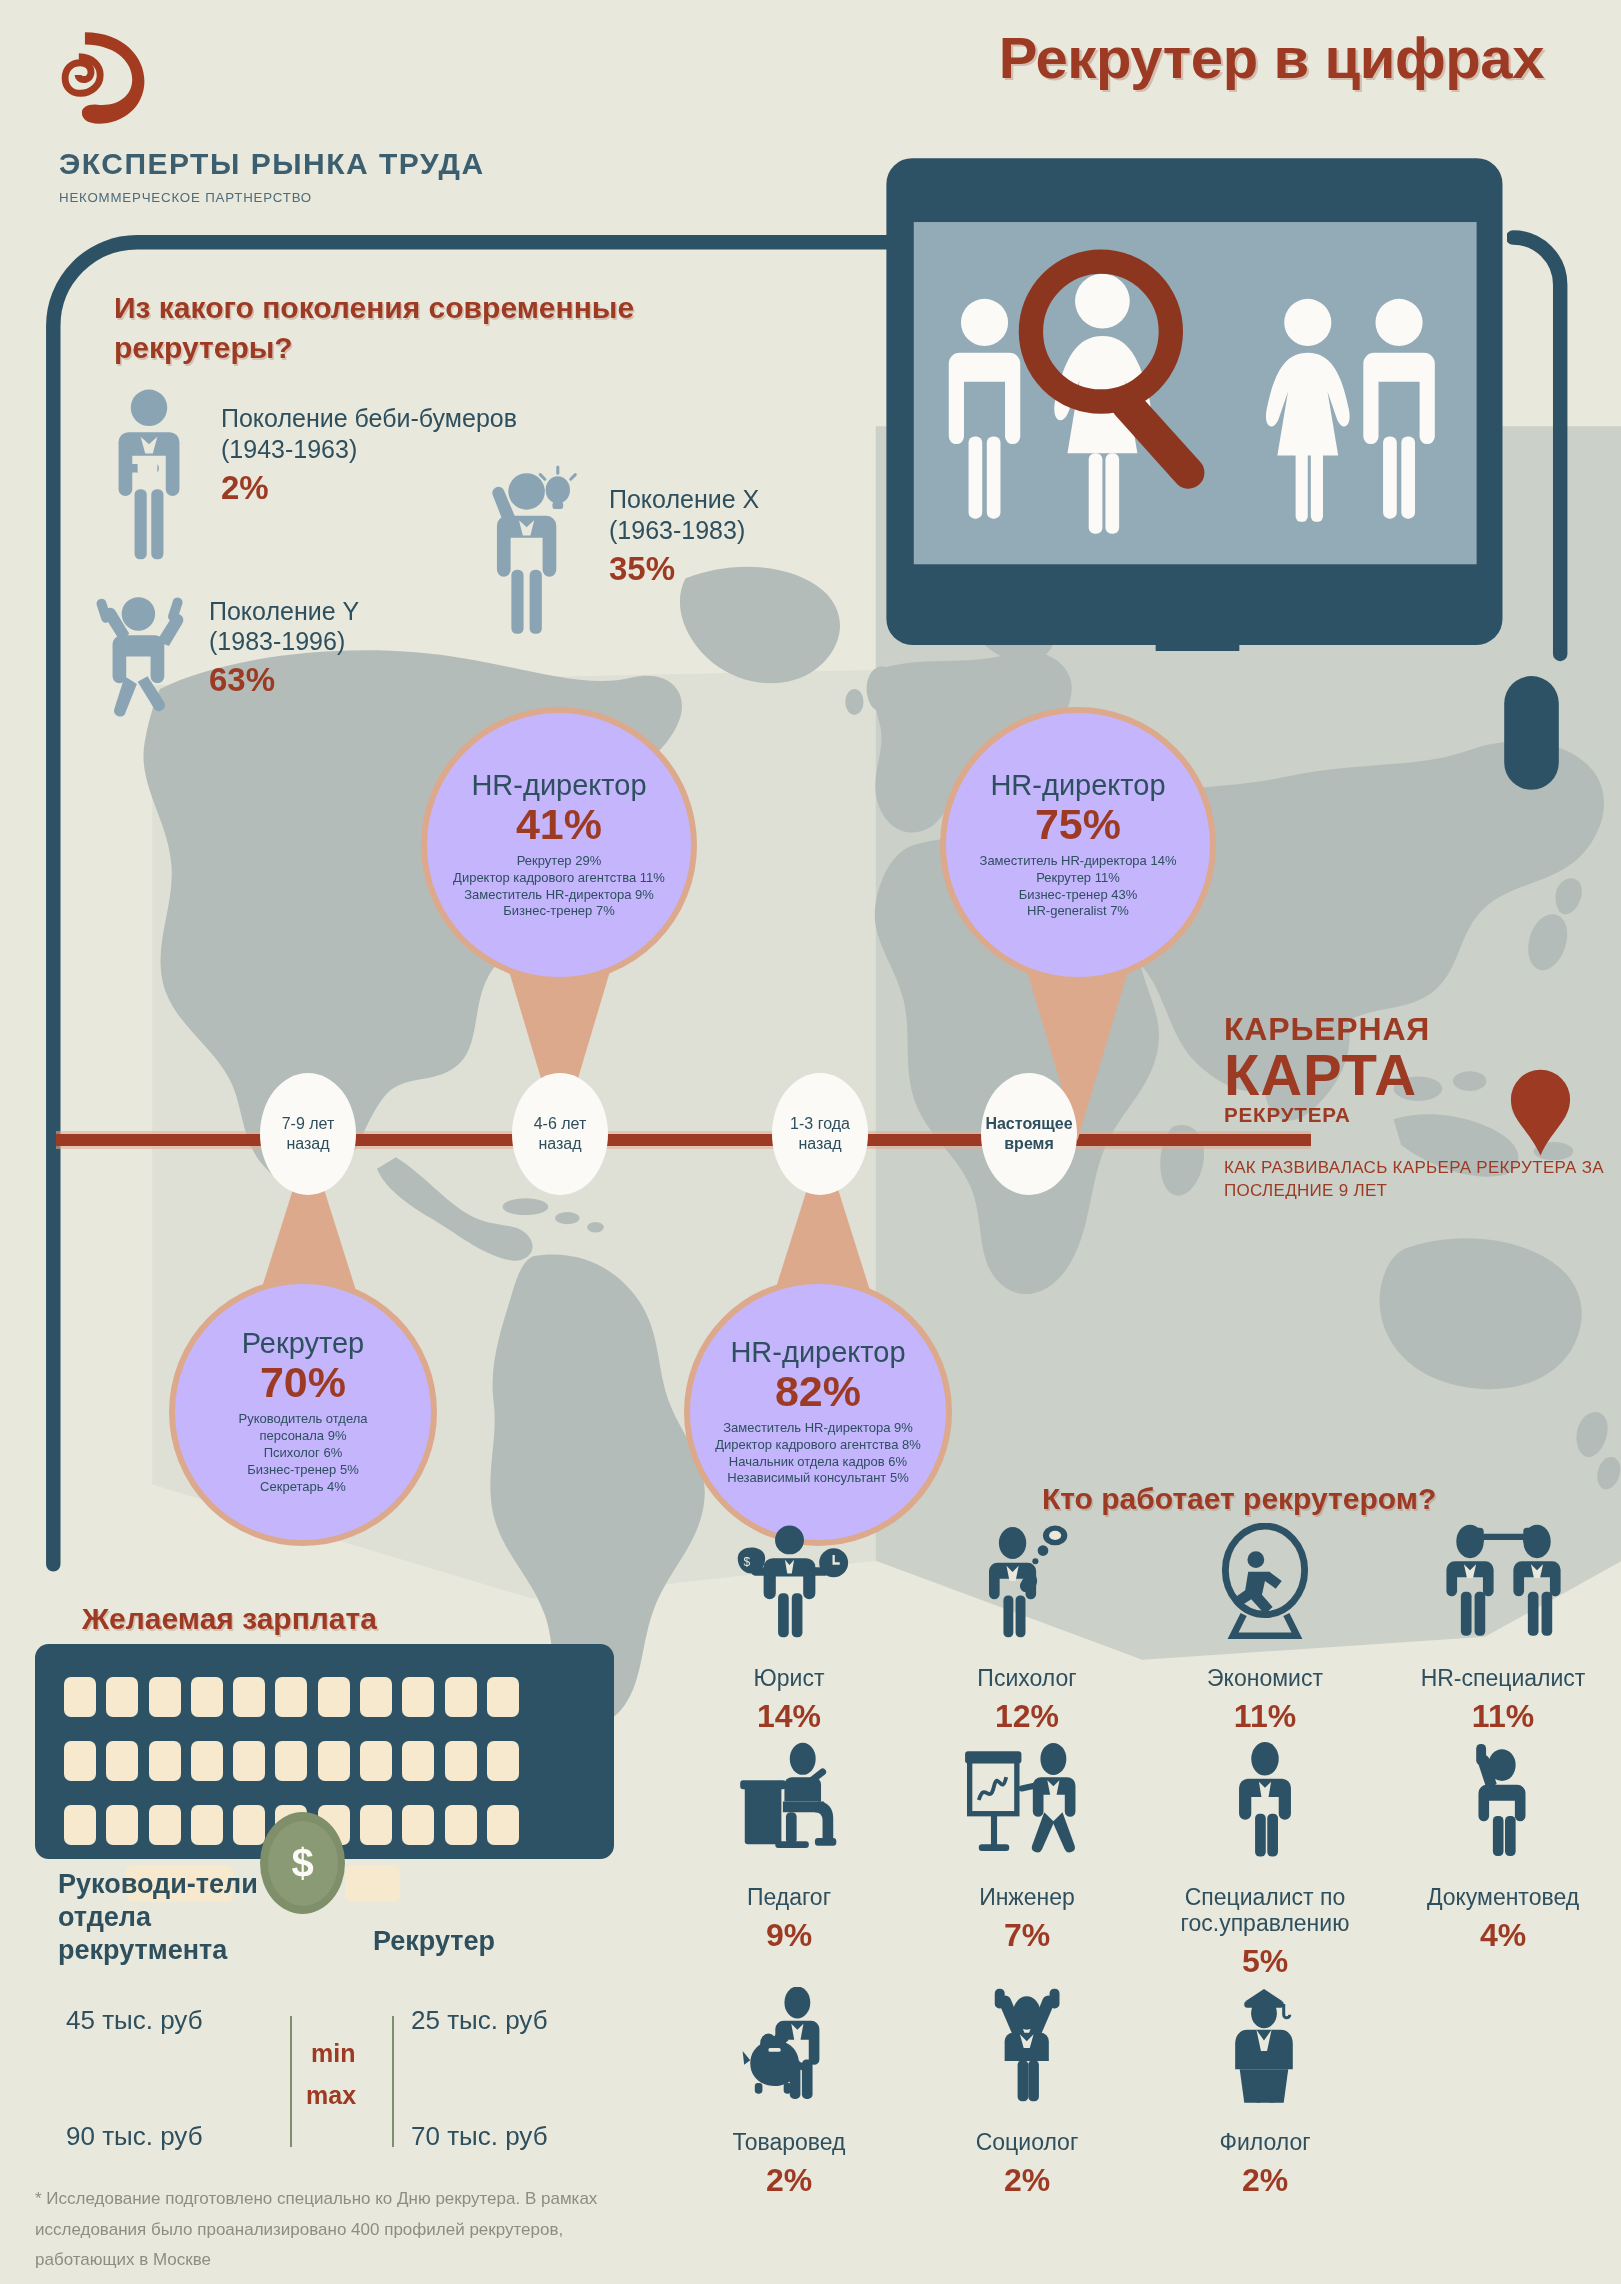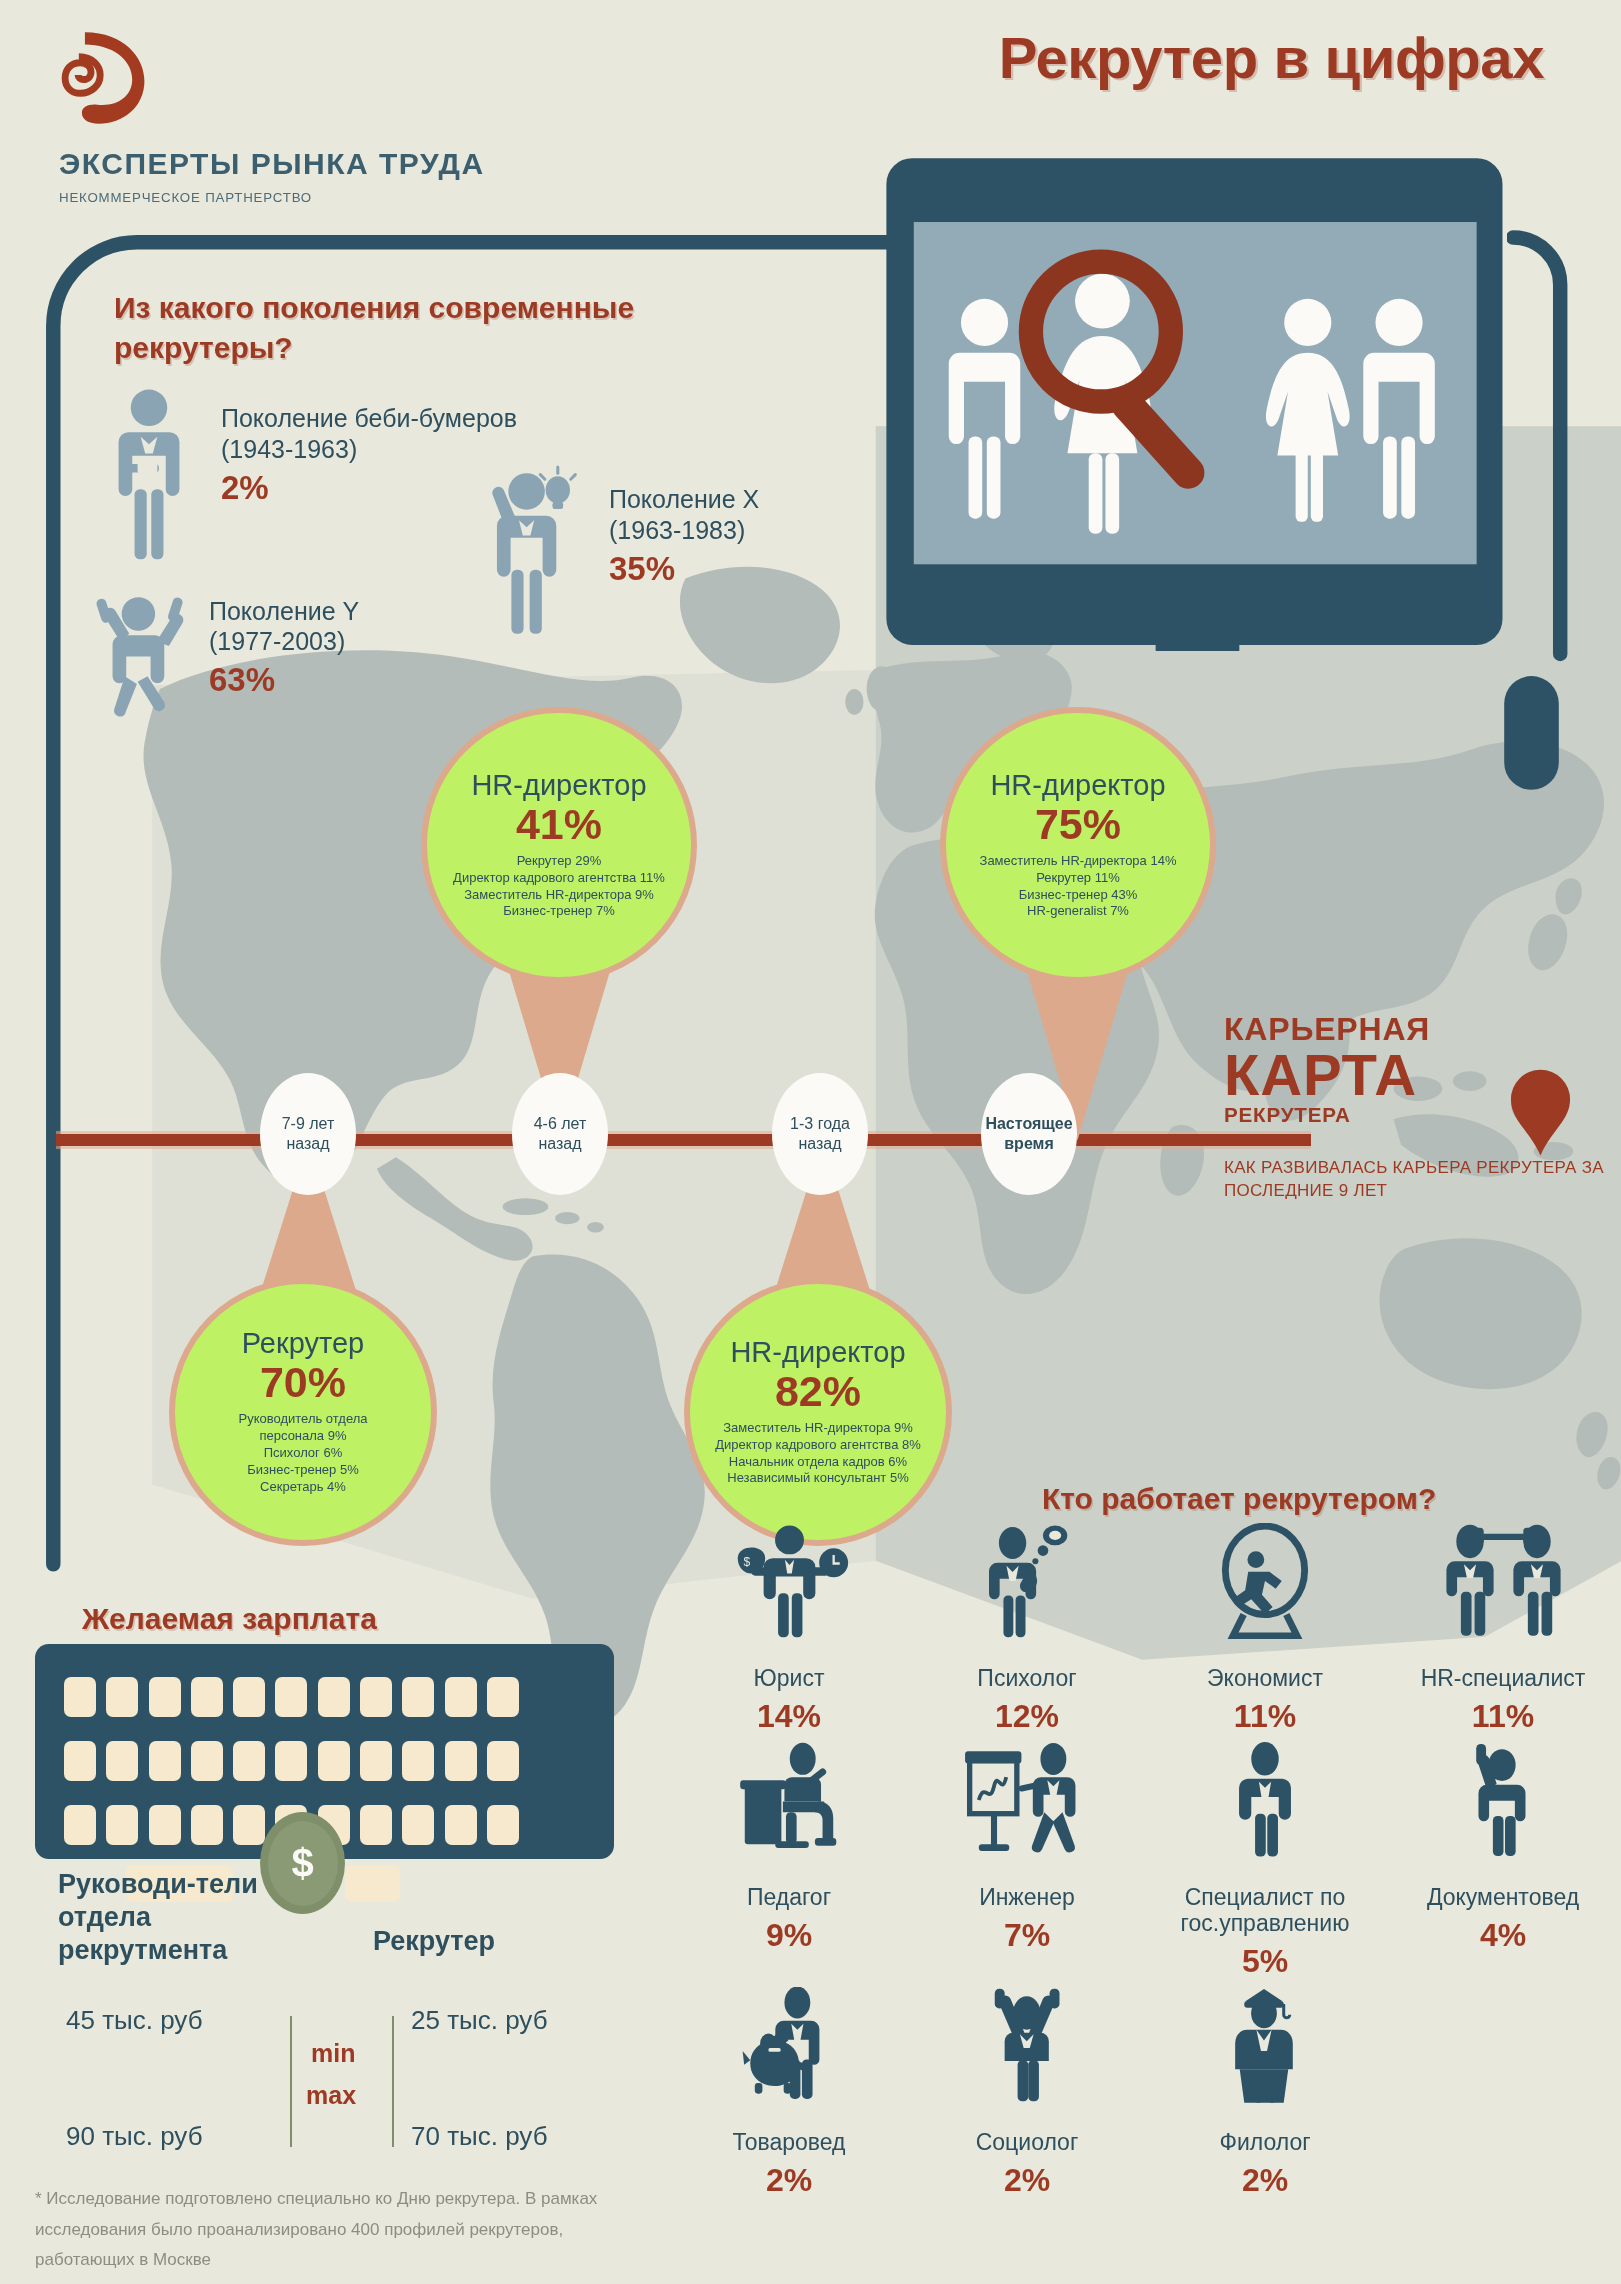--- a/index.html
+++ b/index.html
@@ -74,21 +74,21 @@
   .tl-node {
     position:absolute; z-index:16; width:96px; height:122px; border-radius:50%;
     background:#fbfaf6; display:flex; align-items:center; justify-content:center;
     text-align:center; font-size:16px; line-height:1.22; color:#2d4f5e;
   }
   .tl-node.bold { font-weight:700; }
 
   
   .bub {
     position:absolute; z-index:14; border-radius:50%;
-    background:#bef264; border:6.9px solid #dda98c;
+    background:#c4b5fd; border:6.9px solid #dda98c;
     display:flex; flex-direction:column; align-items:center; justify-content:center;
     text-align:center; padding:0 10.7px;
   }
   .bub-title { font-size:29px; color:#2d4f5e; line-height:1.05; }
   .bub-pct { font-size:43px; font-weight:700; color:#9c3a23; line-height:1.05; margin:1.5px 0 6px; }
   .bub-list { font-size:13px; line-height:1.30; color:#2d4f5e; }
   .bub-tail { position:absolute; z-index:13; }
 
   
   #cm-label { position:absolute; left:1224px; top:1013px; z-index:22; }
@@ -355,21 +355,21 @@
           <rect x="10" y="18" width="13" height="32" rx="6" transform="rotate(-18 16 34)"></rect>
         <path d="M86 74 L106 42 a8 8 0 0 1 14 8 l-18 30z"></path>
           <rect x="104" y="16" width="13" height="32" rx="6" transform="rotate(18 110 32)"></rect>
         <path d="M44 120 l-14 44 a8 8 0 0 0 14 6 l16 -40z"></path>
         <path d="M74 120 l22 34 a8 8 0 0 1 -13 9 l-22 -36z"></path>
       </g>
     </svg>
   </div>
   <div class="gen-txt" style="left:118px;top:10.7px;">
     <div class="gen-name">Поколение Y</div>
-    <div class="gen-name">(1977-2003)</div>
+    <div class="gen-name">(1983-1996)</div>
     <div class="gen-pct">63%</div>
   </div>
 </div>
 
 <svg class="bub-tail" style="left:487px;top:944px;" width="145" height="198" viewBox="0 0 190 260">
   <path d="M95 258 L24 20 Q95 -10 166 20 Z" fill="#dda98c"></path>
 </svg>
 <svg class="bub-tail" style="left:1005px;top:944px;" width="145" height="198" viewBox="0 0 190 260">
   <path d="M95 258 L24 20 Q95 -10 166 20 Z" fill="#dda98c"></path>
 </svg>

